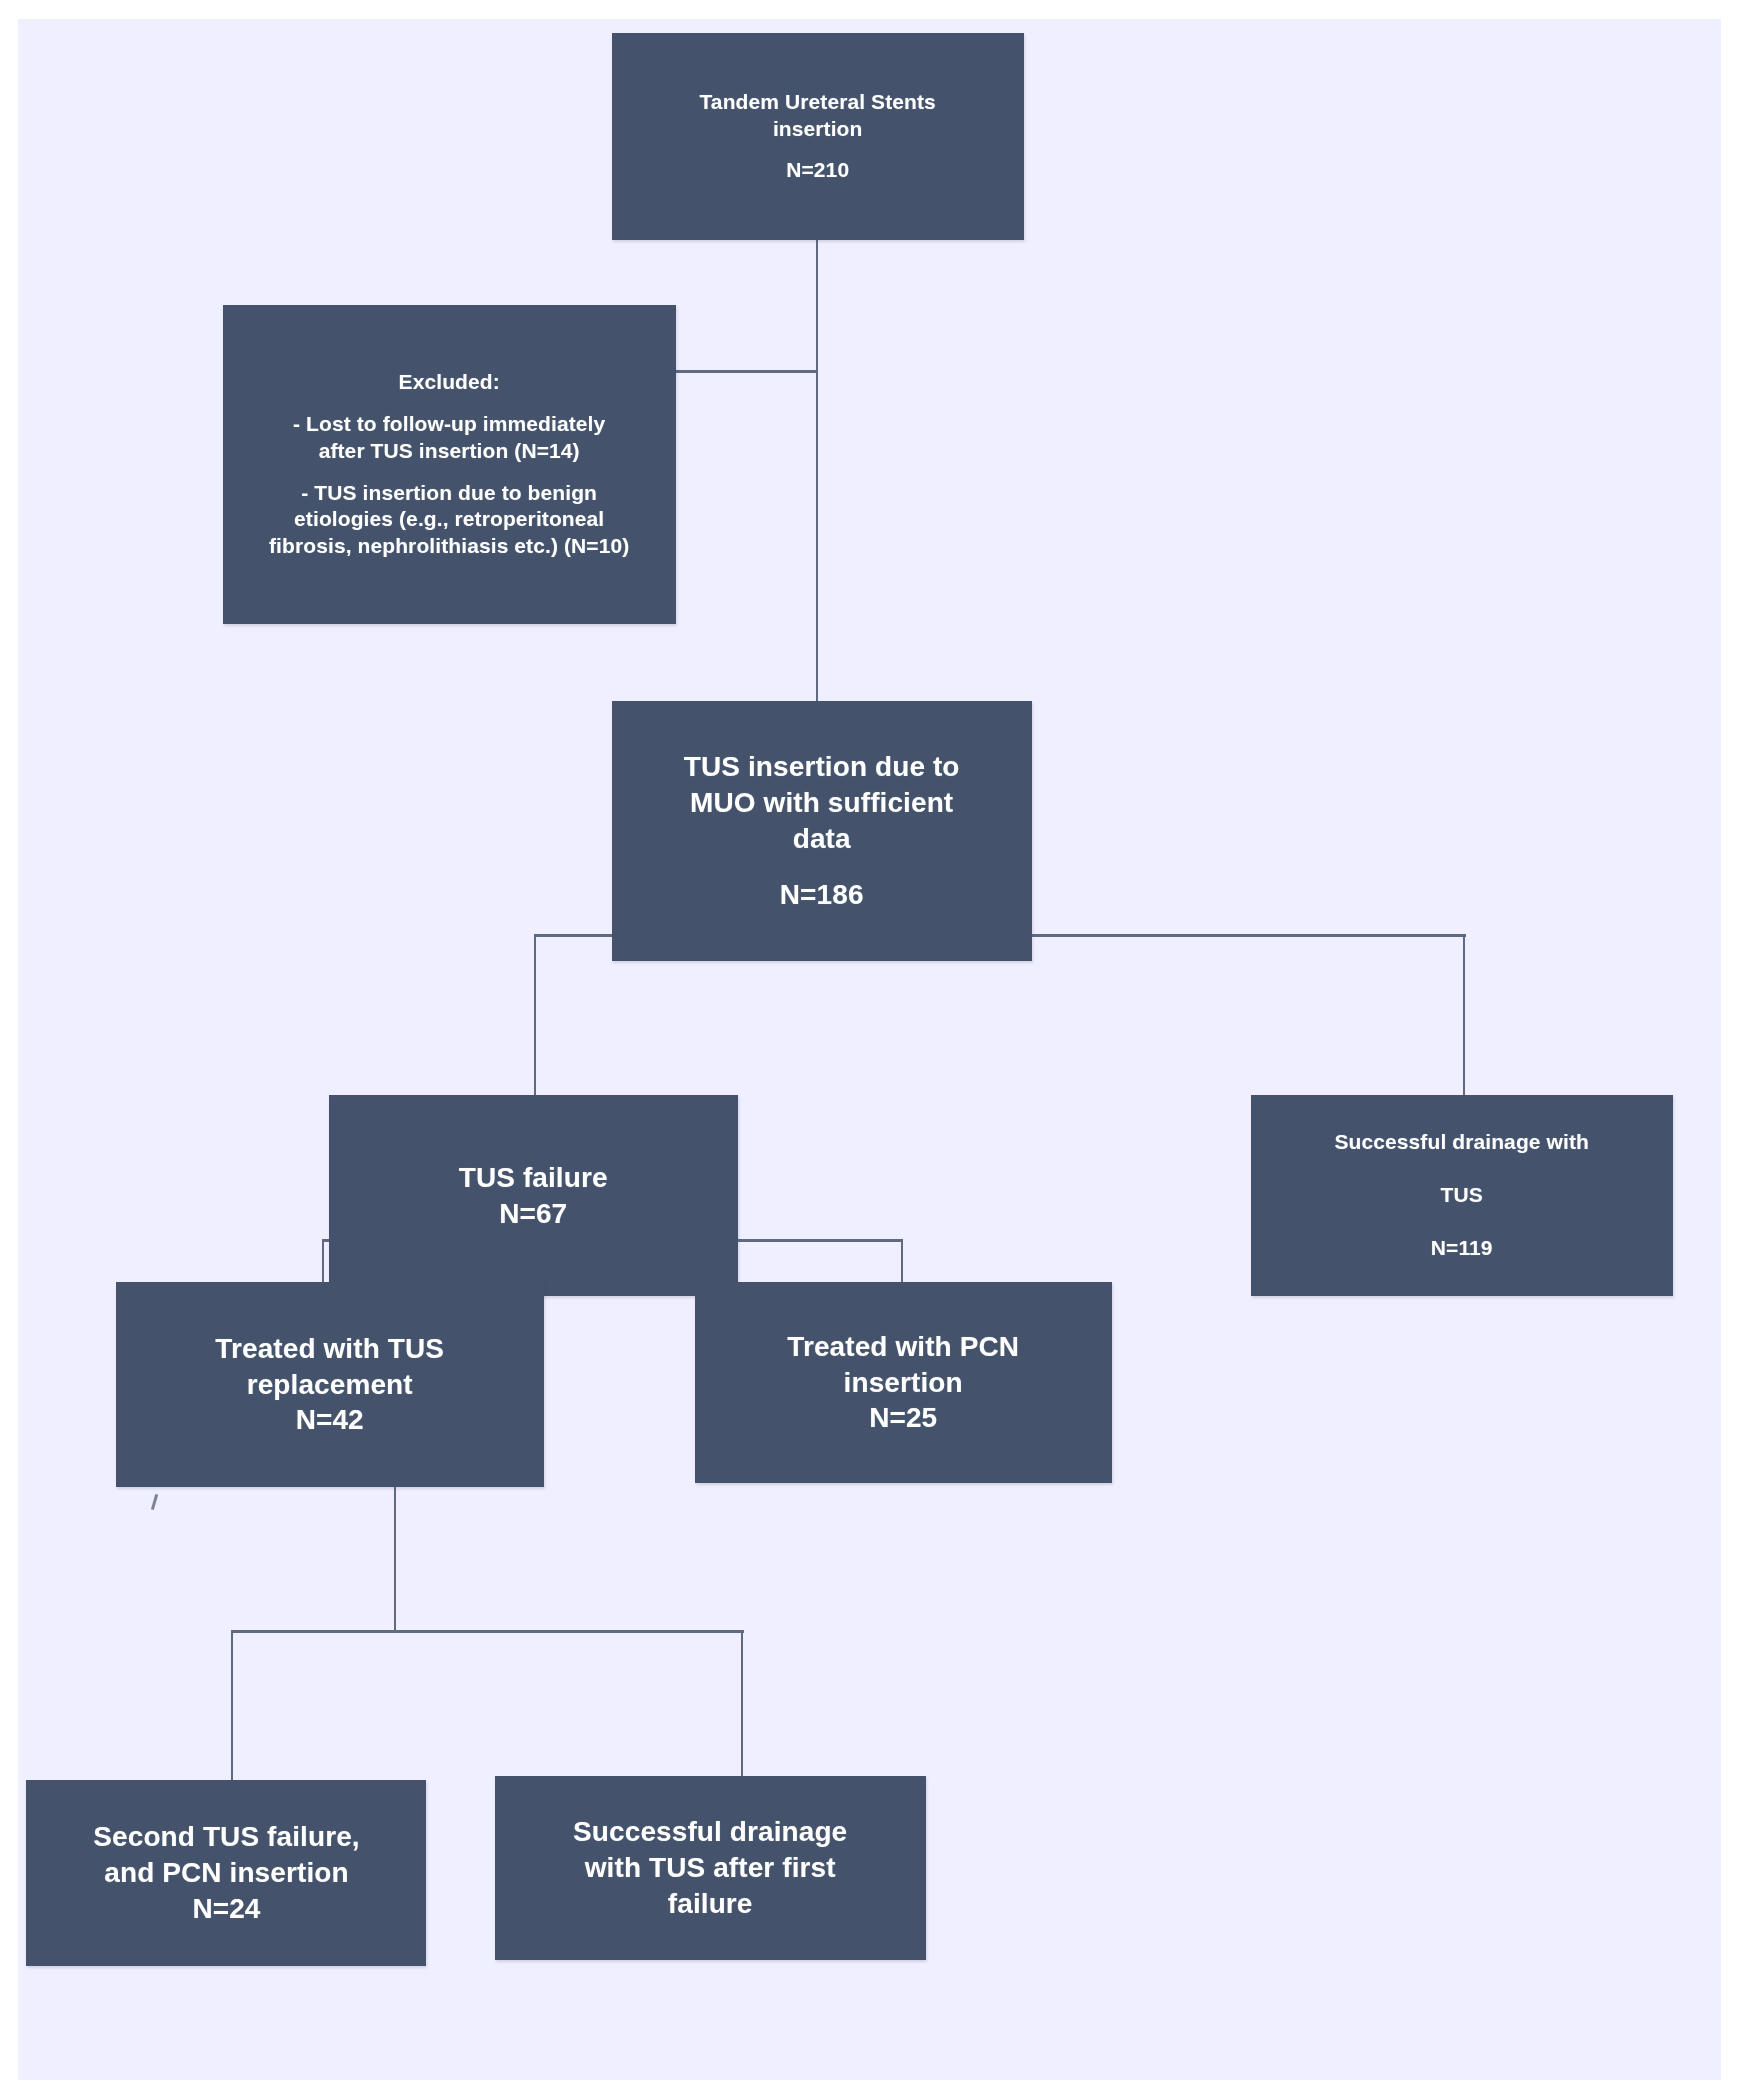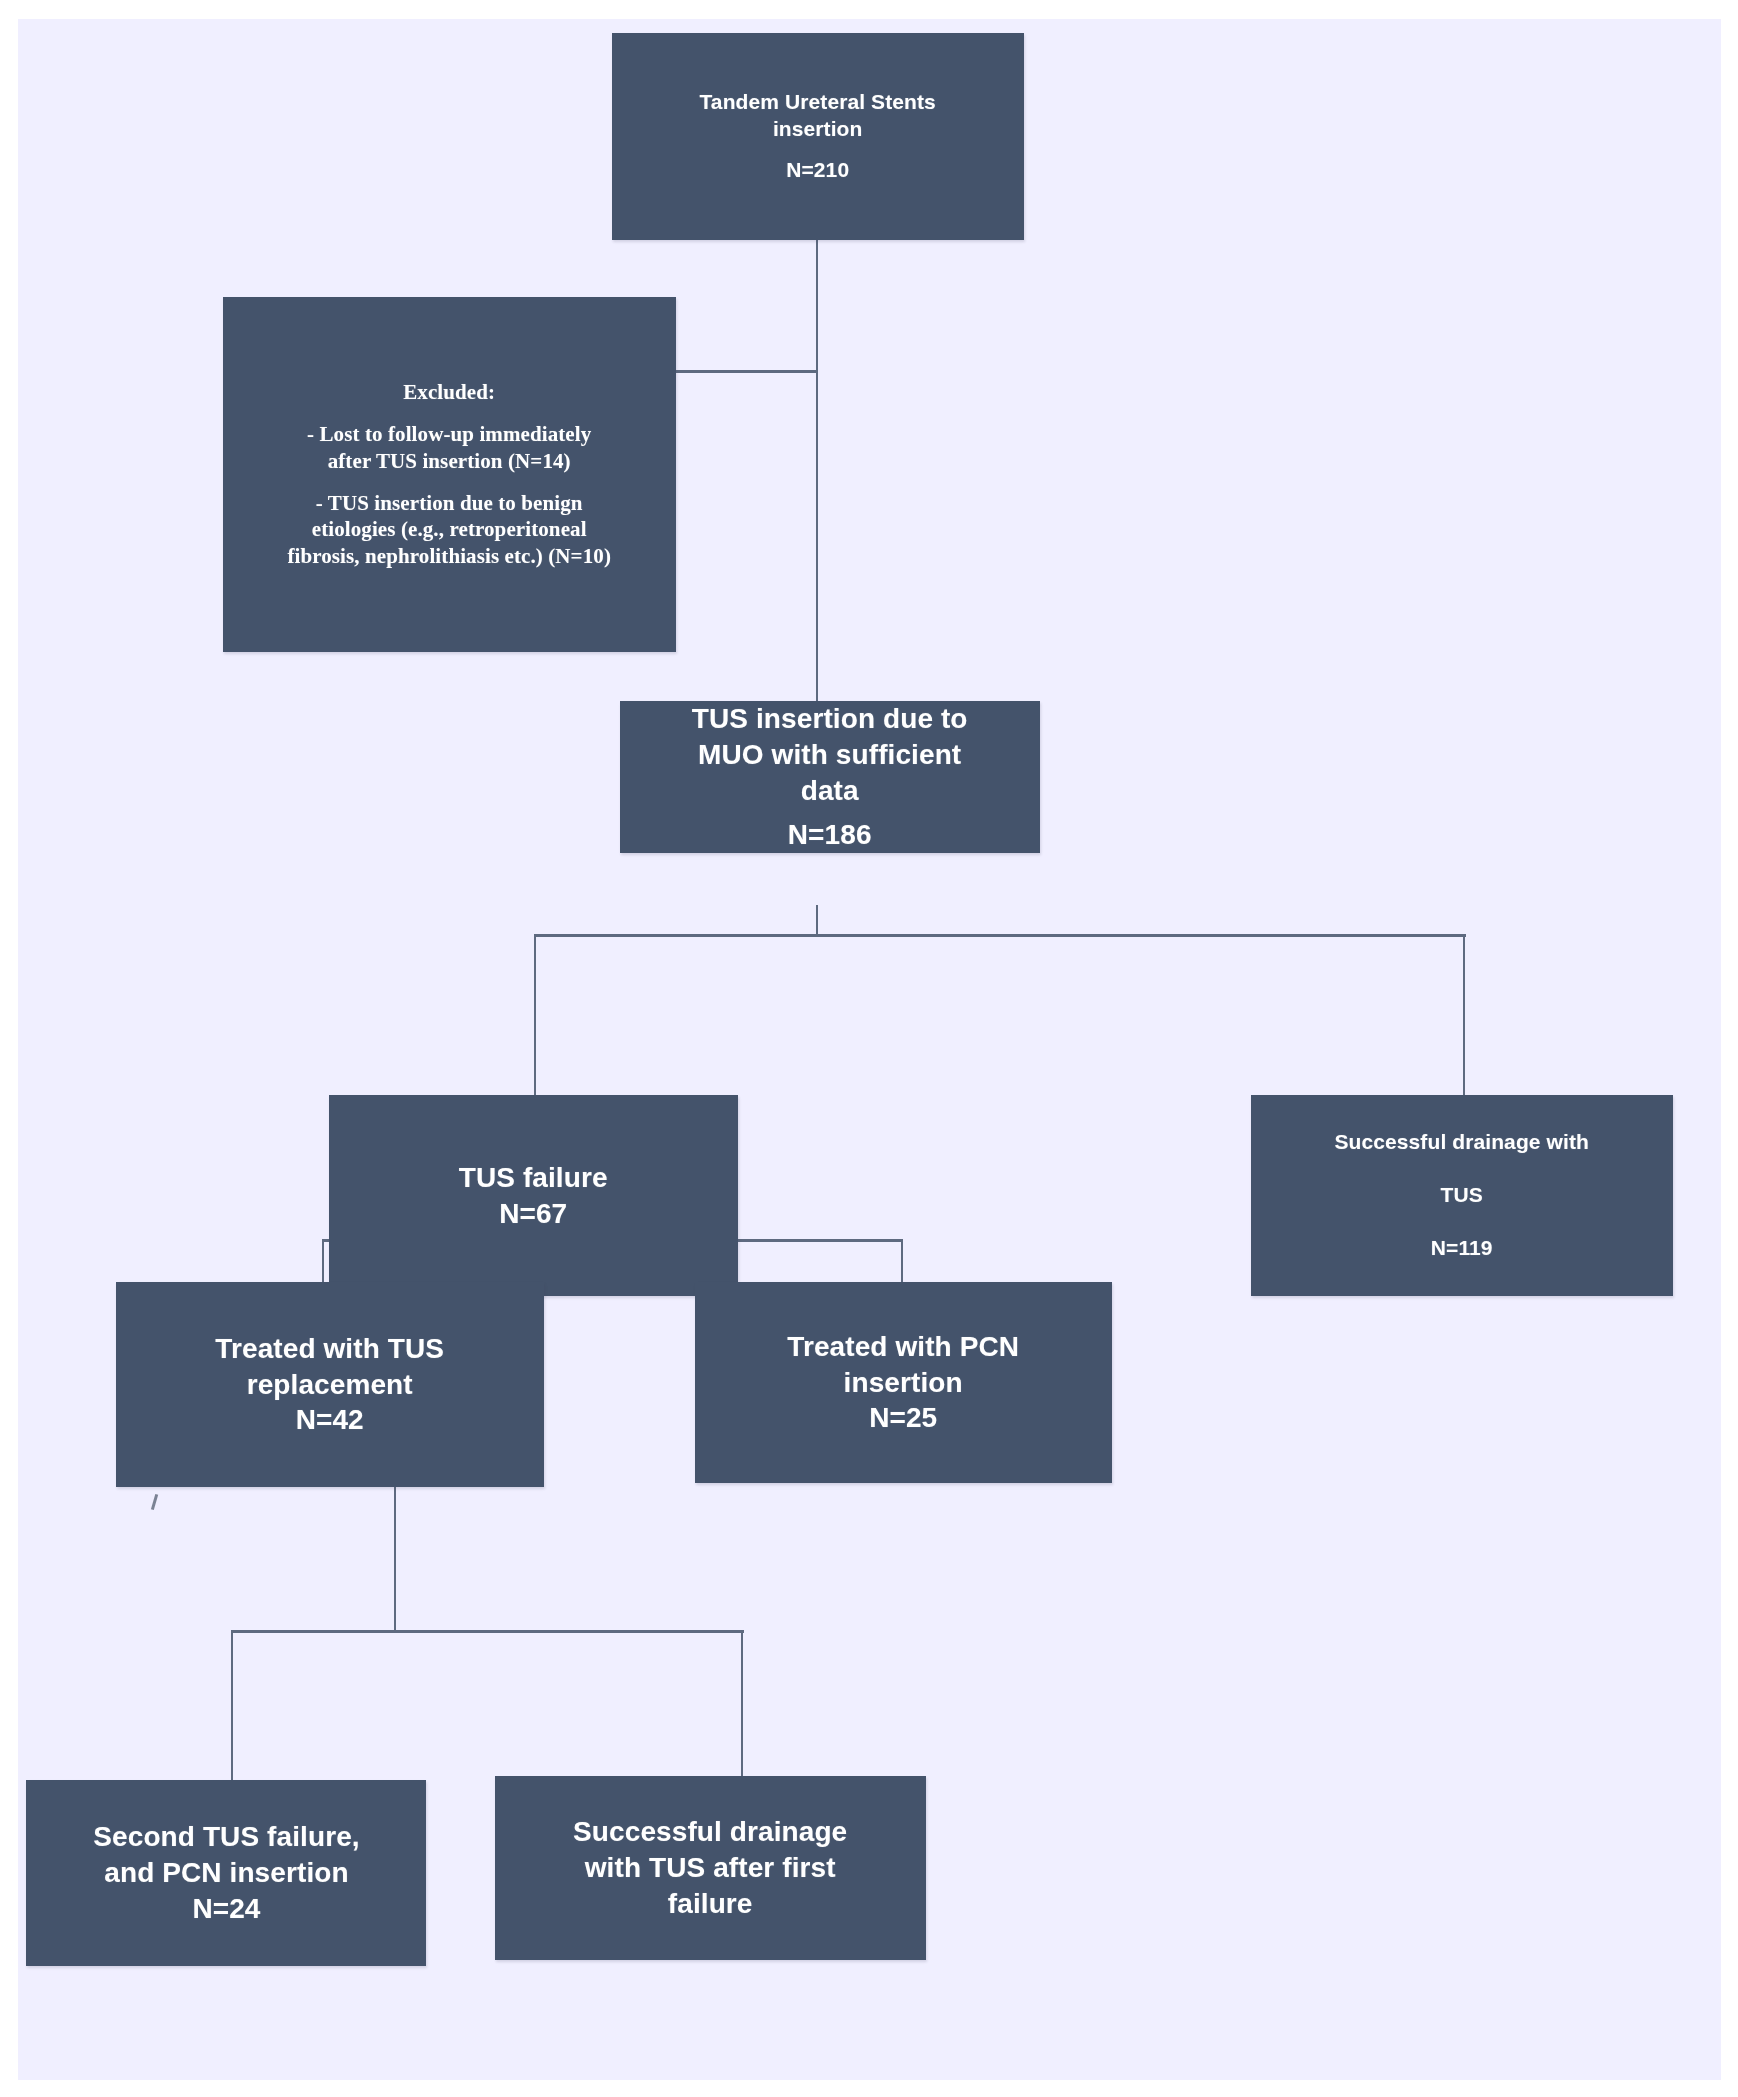--- a/index.html
+++ b/index.html
@@ -83,32 +83,32 @@
 
     <div class="speck" style="left:135px; top:1475px; width:3.2px; height:16.4px;"></div>
 
     <div class="node small" style="left:594px; top:14px; width:412px; height:207px;">
       <span class="line">Tandem Ureteral Stents</span>
       <span class="line">insertion</span>
       <span class="gap"></span>
       <span class="line">N=210</span>
     </div>
 
-    <div class="node small" style="left:205px; top:278px; width:453px; height:355px; padding:0 8.8px;font-family:Liberation Serif, serif;">
+    <div class="node small" style="left:205px; top:286px; width:453px; height:319px; padding:0 8.8px;">
       <span class="line">Excluded:</span>
       <span class="gap"></span>
       <span class="line">- Lost to follow-up immediately</span>
       <span class="line">after TUS insertion (N=14)</span>
       <span class="gap"></span>
       <span class="line">- TUS insertion due to benign</span>
       <span class="line">etiologies (e.g., retroperitoneal</span>
       <span class="line">fibrosis, nephrolithiasis etc.) (N=10)</span>
     </div>
 
-    <div class="node mid" style="left:594px; top:682px; width:420px; height:152px;margin-left:8px;">
+    <div class="node mid" style="left:594px; top:682px; width:420px; height:260px;">
       <span class="line">TUS insertion due to</span>
       <span class="line">MUO with sufficient</span>
       <span class="line">data</span>
       <span class="gap"></span>
       <span class="line">N=186</span>
     </div>
 
     <div class="node mid" style="left:311px; top:1076px; width:409px; height:201px;">
       <span class="line">TUS failure</span>
       <span class="line">N=67</span>

